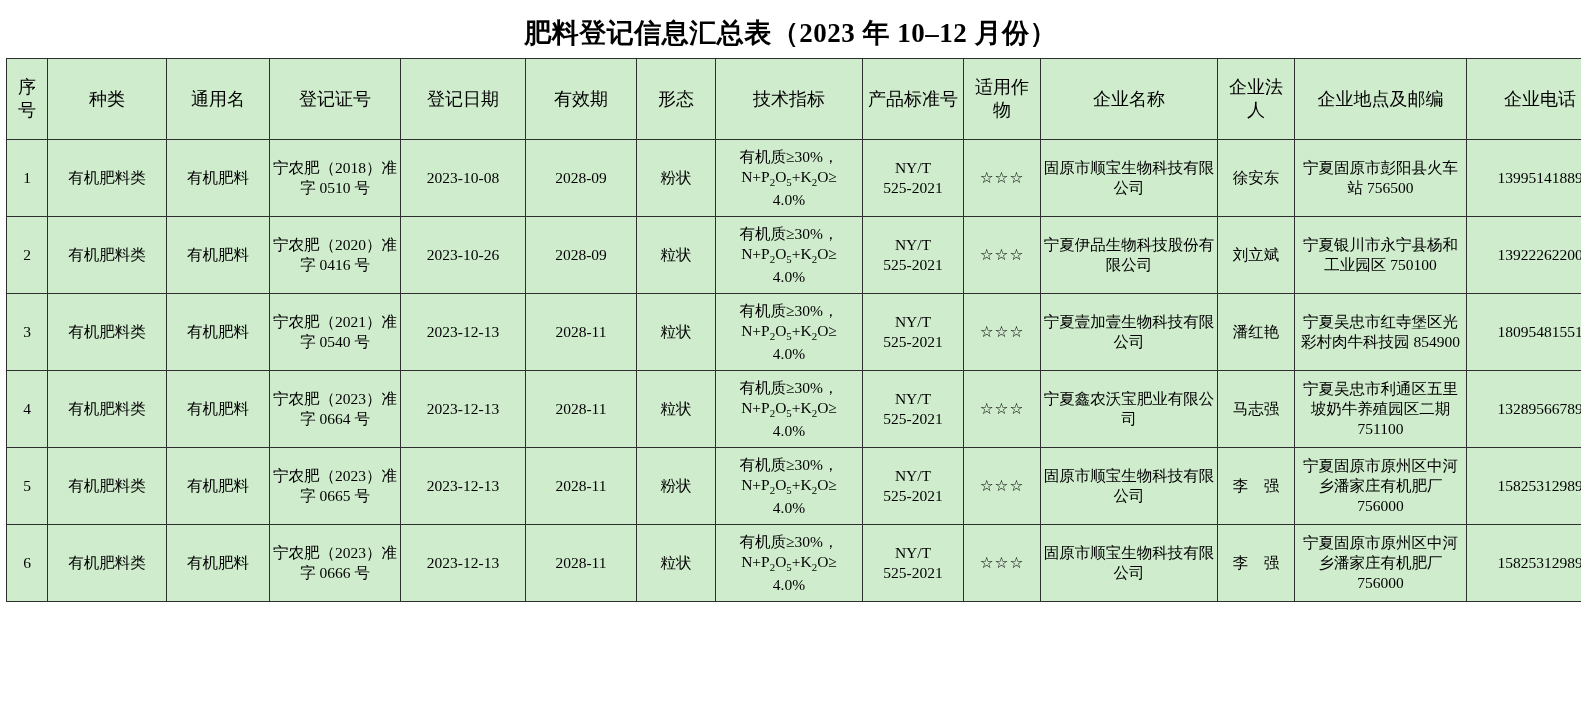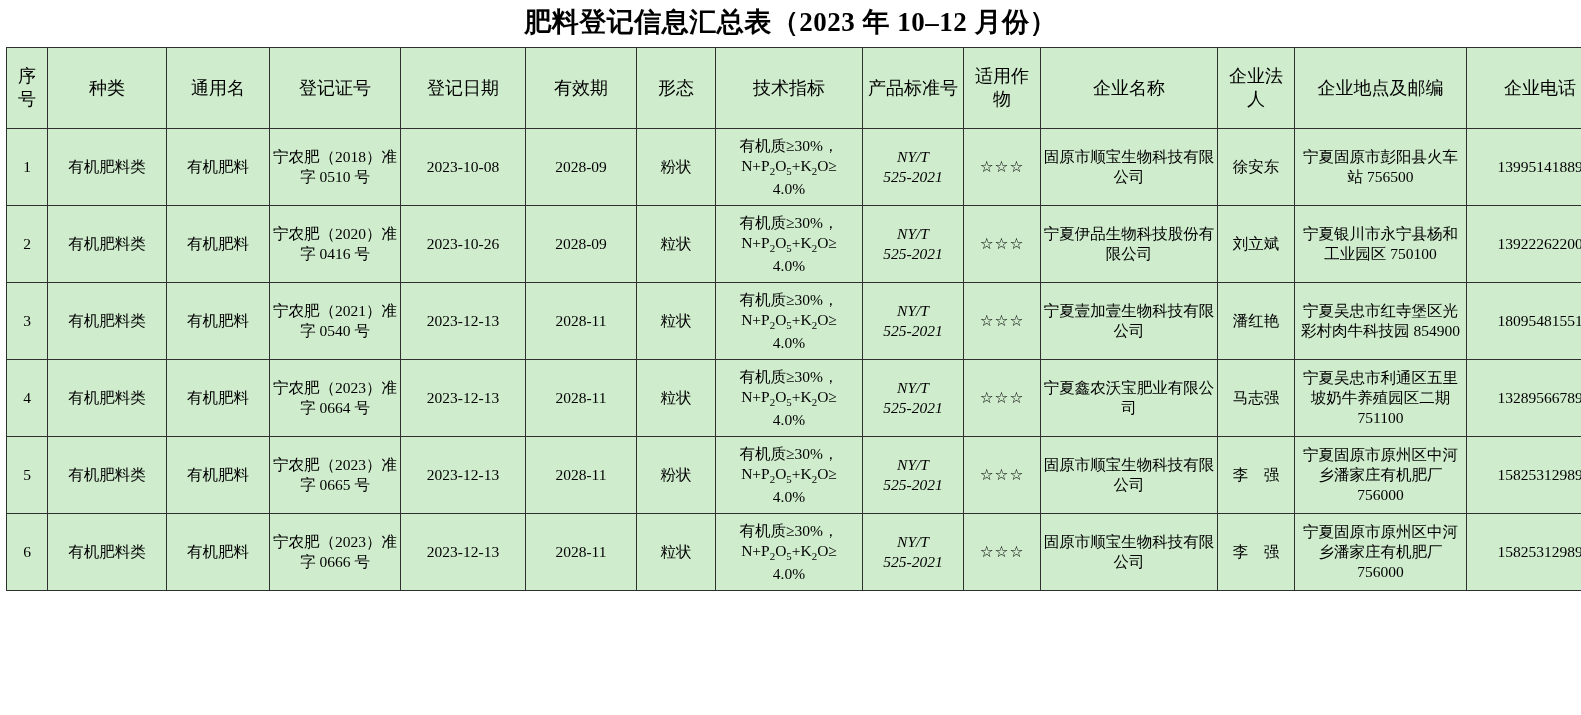--- a/index.html
+++ b/index.html
@@ -18,21 +18,21 @@
     width: 1581px;
     height: 715px;
     position: relative;
     box-sizing: border-box;
   }
   .doc-title {
     text-align: center;
     font-size: 27px;
     font-weight: bold;
     letter-spacing: 0.5px;
-    padding-top: 7px;
+    padding-top: 18px;
     padding-bottom: 9px;
     line-height: 1.15;
     font-family: "Liberation Serif", "DejaVu Serif", serif;
   }
   table.reg-table {
     border-collapse: collapse;
     width: 1567px;
     margin-left: 6px;
     table-layout: fixed;
     background: #cfeccd;
@@ -70,21 +70,21 @@
   thead th.th-phone { width: 140px; }
 
   .cell-seq { font-size: 15px; }
   .cell-cert, .cell-tech, .cell-std, .cell-company, .cell-addr {
     font-size: 15px;
   }
   .cell-tech {
     font-size: 14.5px;
     line-height: 1.3;
   }
-  .cell-std { line-height: 1.3; font-style: italic; }
+  .cell-std { line-height: 1.3; }
   .cell-crop { font-size: 15px; line-height: 1.25; letter-spacing: 1px; }
   .cell-phone { font-size: 15.5px; }
   .cell-legal { letter-spacing: 0px; }
   tbody tr { height: 77px; }
   sub { font-size: 0.7em; }
   .nowrap { white-space: nowrap; }
 </style>
 </head>
 <body>
 

